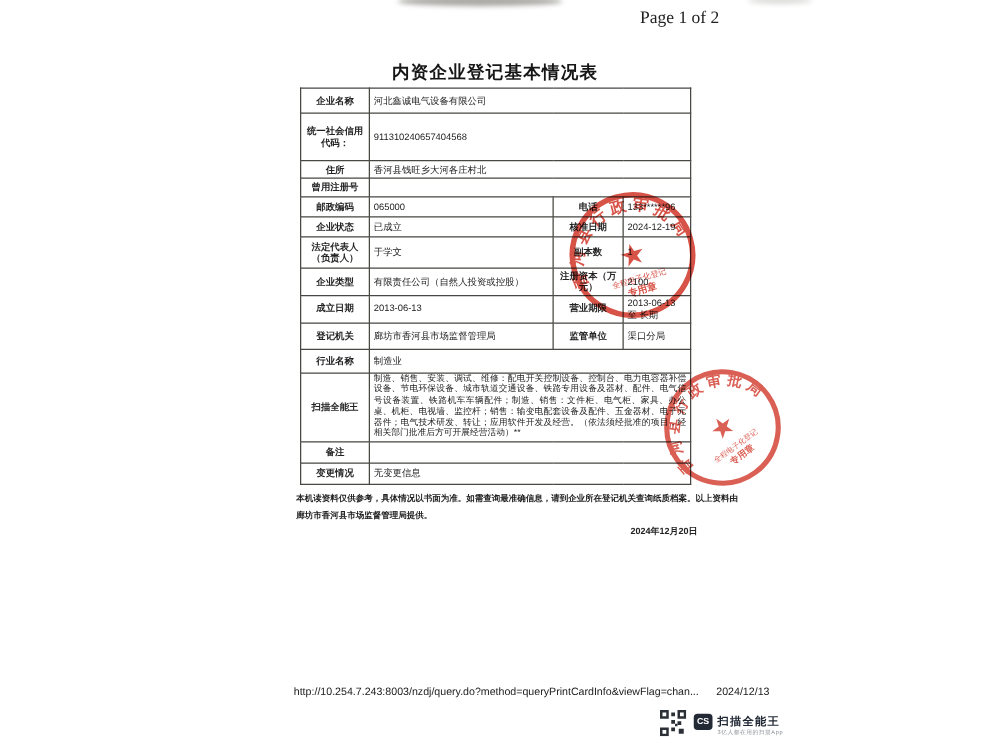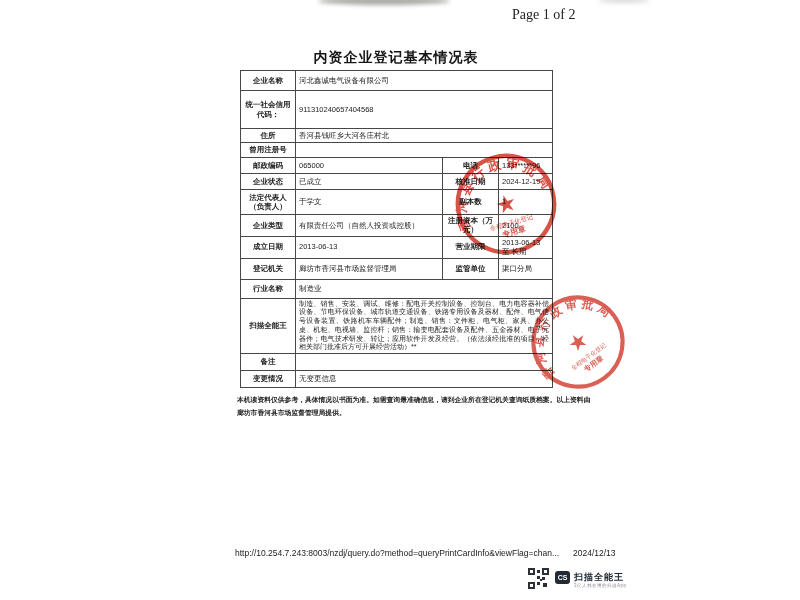--- a/index.html
+++ b/index.html
@@ -124,20 +124,21 @@
     </tbody>
       </table>
 
     <div class="footer-note">
       <div class="fline1">
         <span>本机读资料仅供参考，具体情况以书面为准。如需查询最准确信息，请到企业所在登记机关查询纸质档案。</span>
         <span>以上资料由</span>
       </div>
       <div>廊坊市香河县市场监督管理局提供。</div>
     </div>
+    <div class="footer-date">2024年12月20日</div>
 
     <div class="print-line">
       <span>http://10.254.7.243:8003/nzdj/query.do?method=queryPrintCardInfo&amp;viewFlag=chan...</span>
       <span>2024/12/13</span>
     </div>
 
     <div class="stamp" style="left:452px;top:150px;width:108px;height:108px;transform:rotate(-16deg);opacity:.88;">
       <svg viewBox="0 0 110 110" width="108" height="108">
         <circle cx="55" cy="55" r="49" fill="none" stroke="#d23b2e" stroke-width="4.5"></circle>
         <path id="arcA" d="M 16,76 A 42,42 0 1 1 94,76" fill="none"></path>

